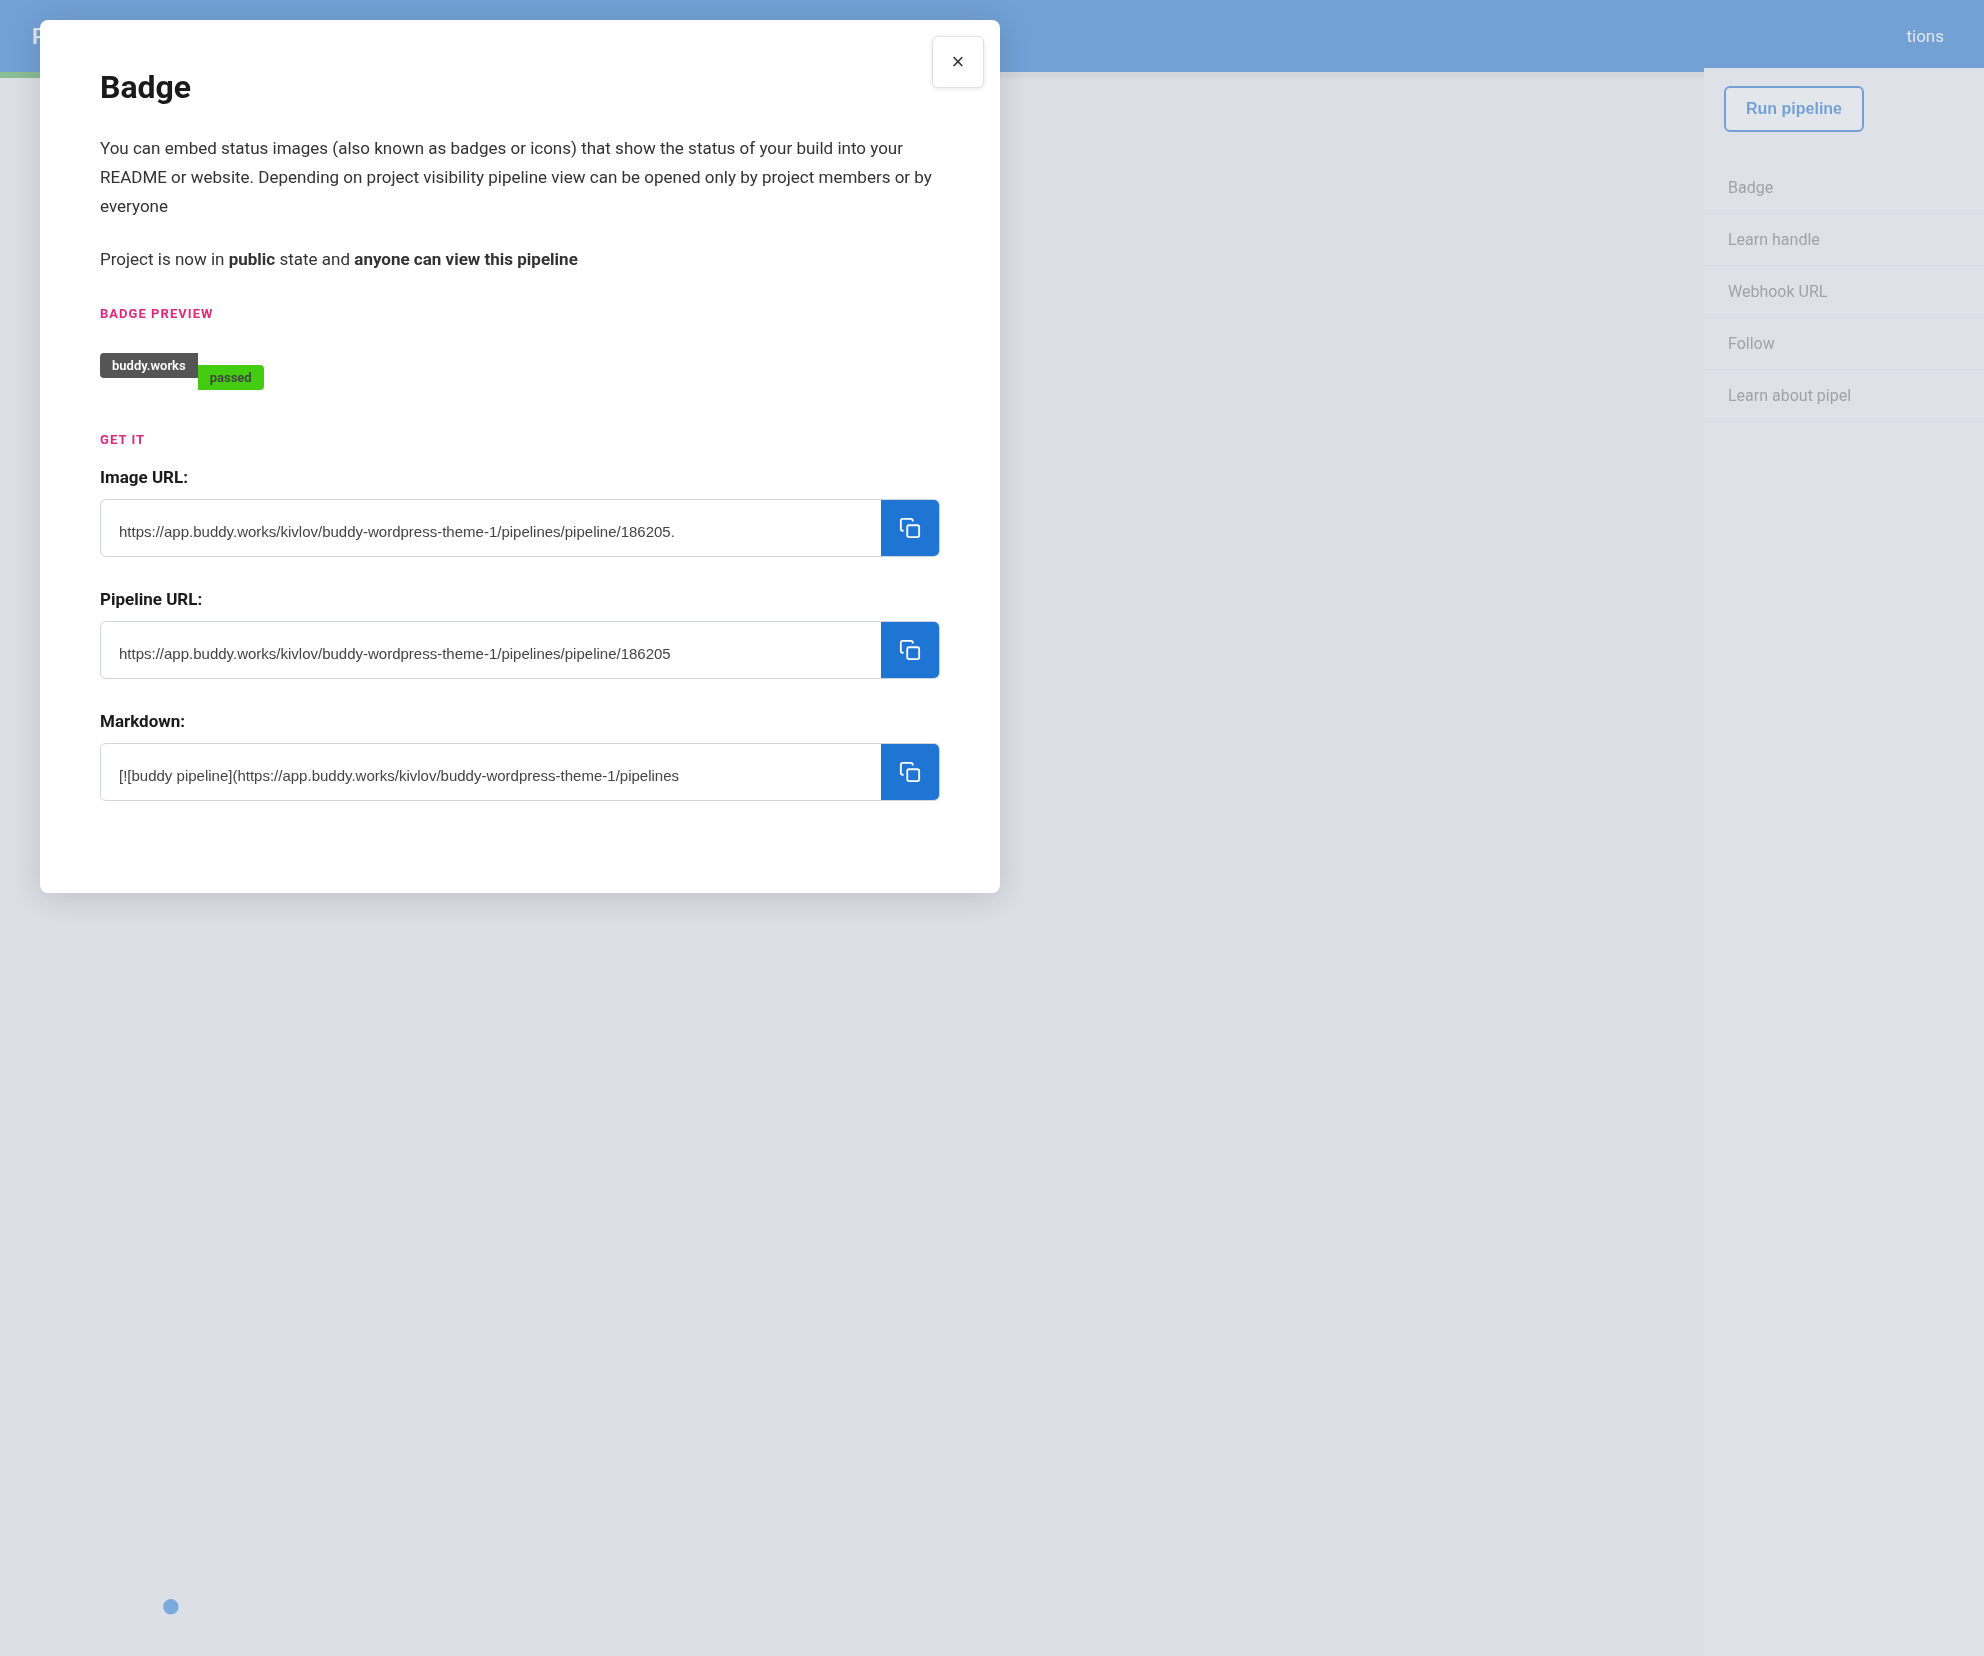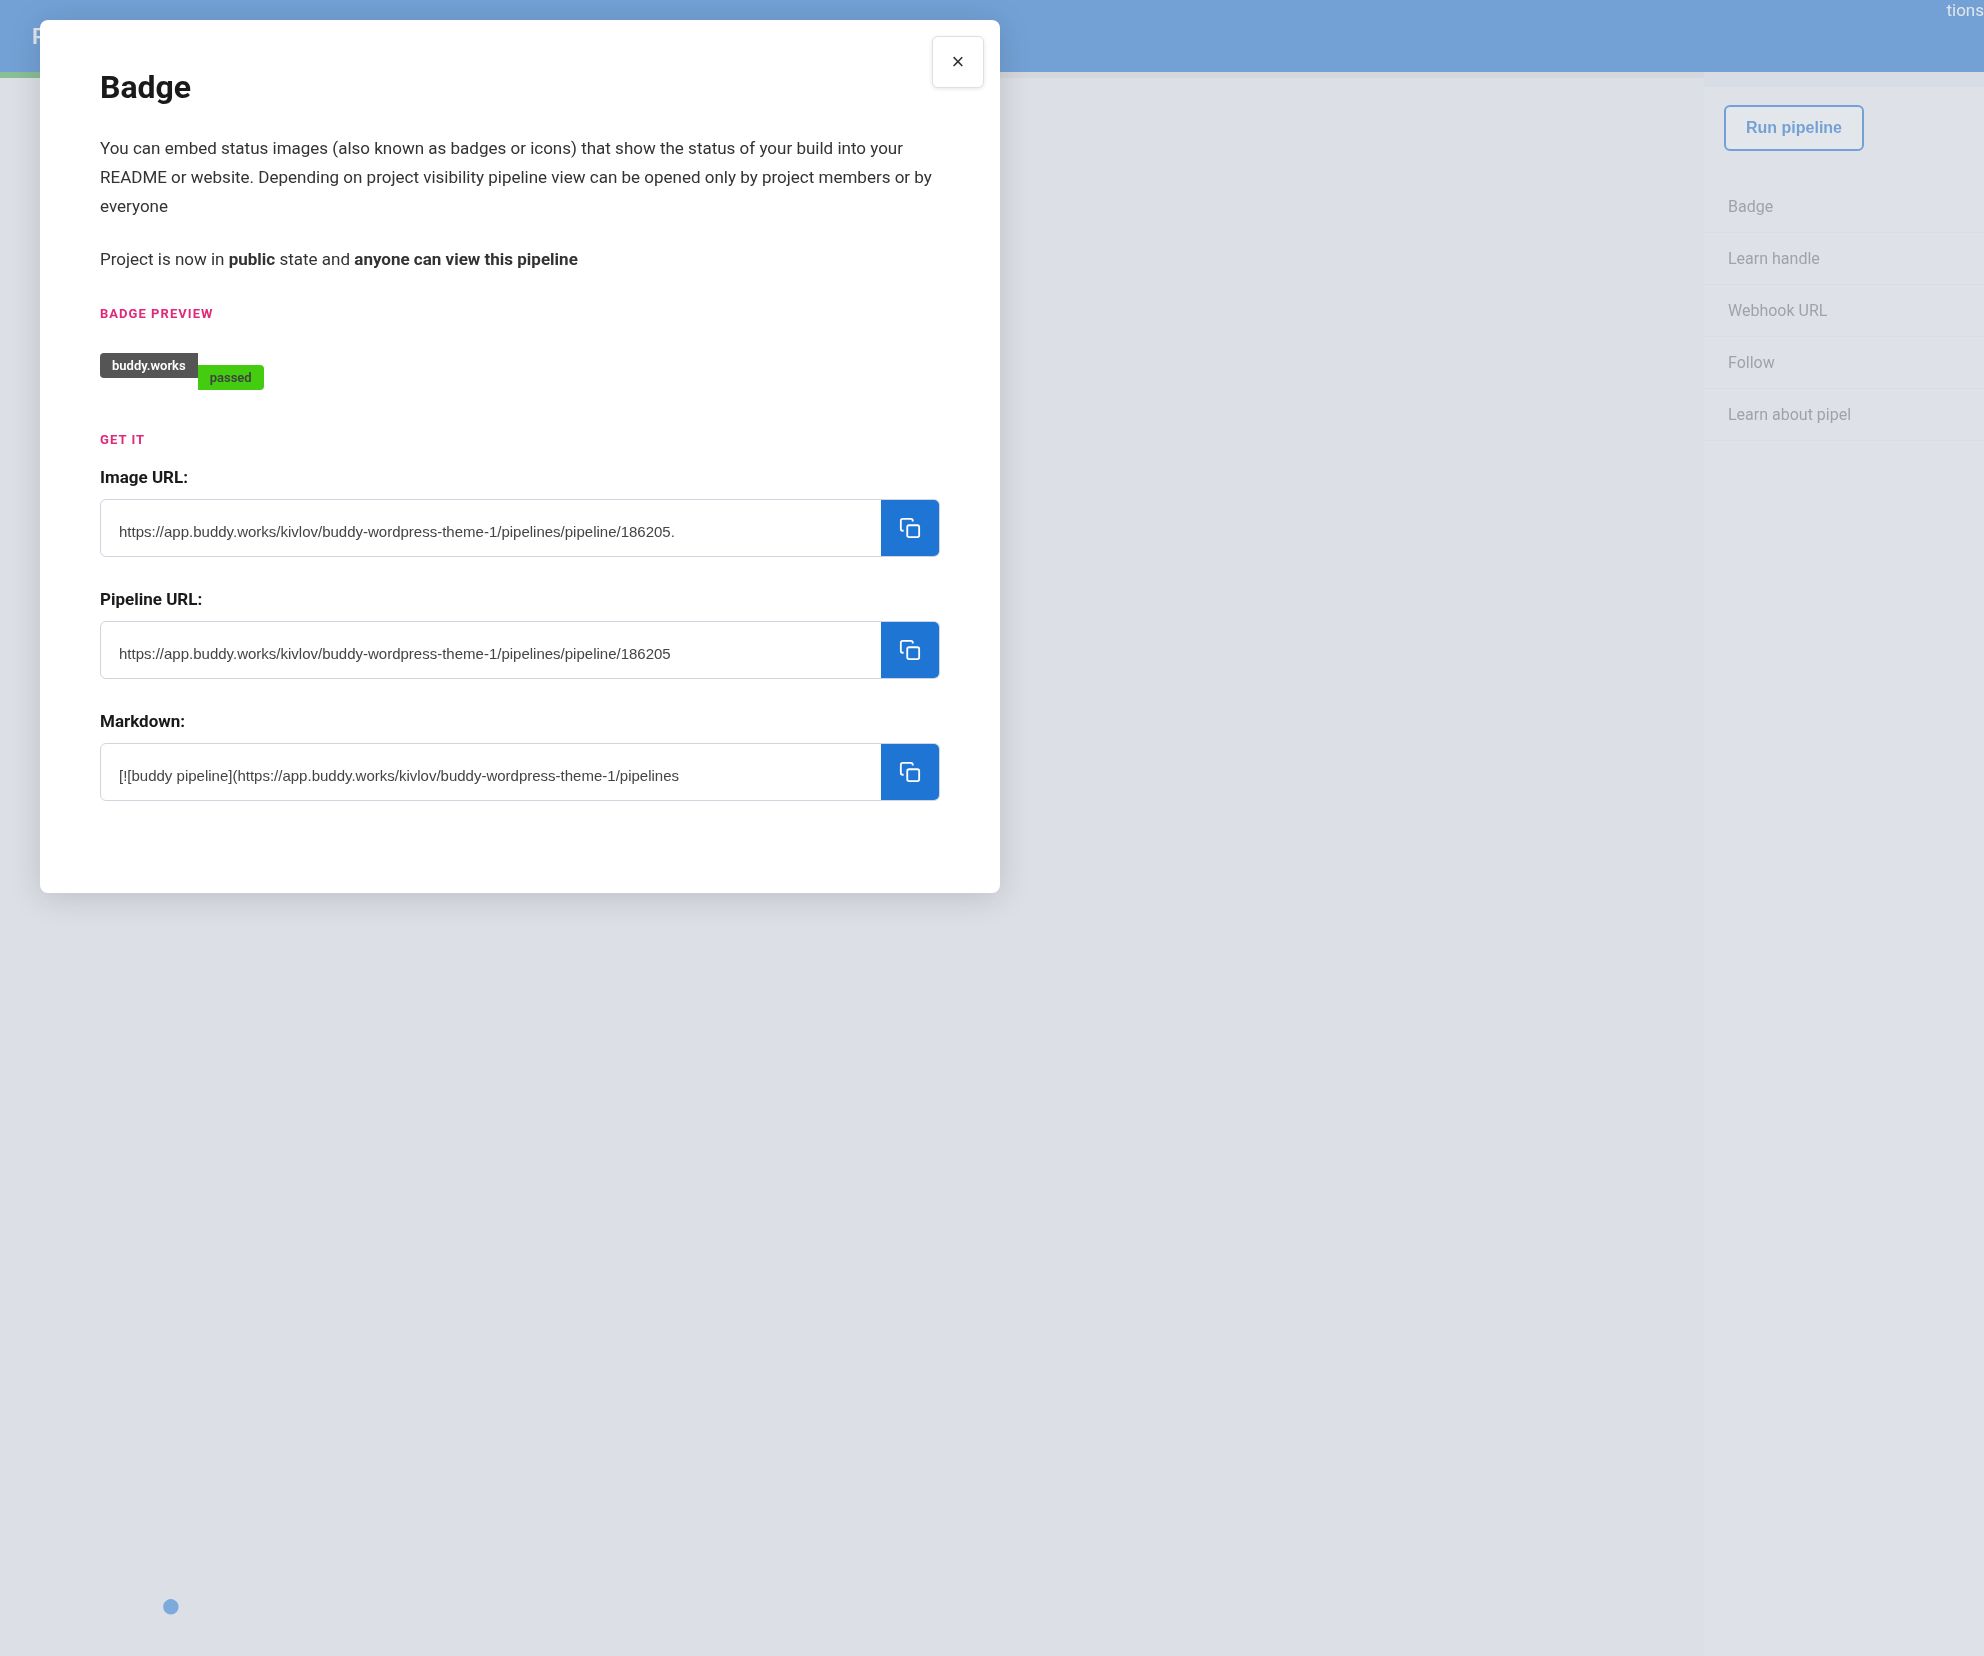--- a/index.html
+++ b/index.html
@@ -31,28 +31,30 @@
       font-size: 22px;
       font-weight: 600;
     }
 
     .top-bar-actions {
       position: absolute;
       right: 0;
       top: 0;
       height: 72px;
       display: flex;
+      align-items: center;
+      padding-right: 40px;
       gap: 20px;
     }
 
     
     .right-sidebar {
       position: absolute;
       right: 0;
-      top: 87px;
+      top: 68px;
       width: 280px;
       bottom: 0;
       background: #f5f6f9;
       padding: 8px 0;
     }
 
     .run-pipeline-btn {
       display: block;
       margin: 10px 20px 30px 20px;
       padding: 12px 20px;

